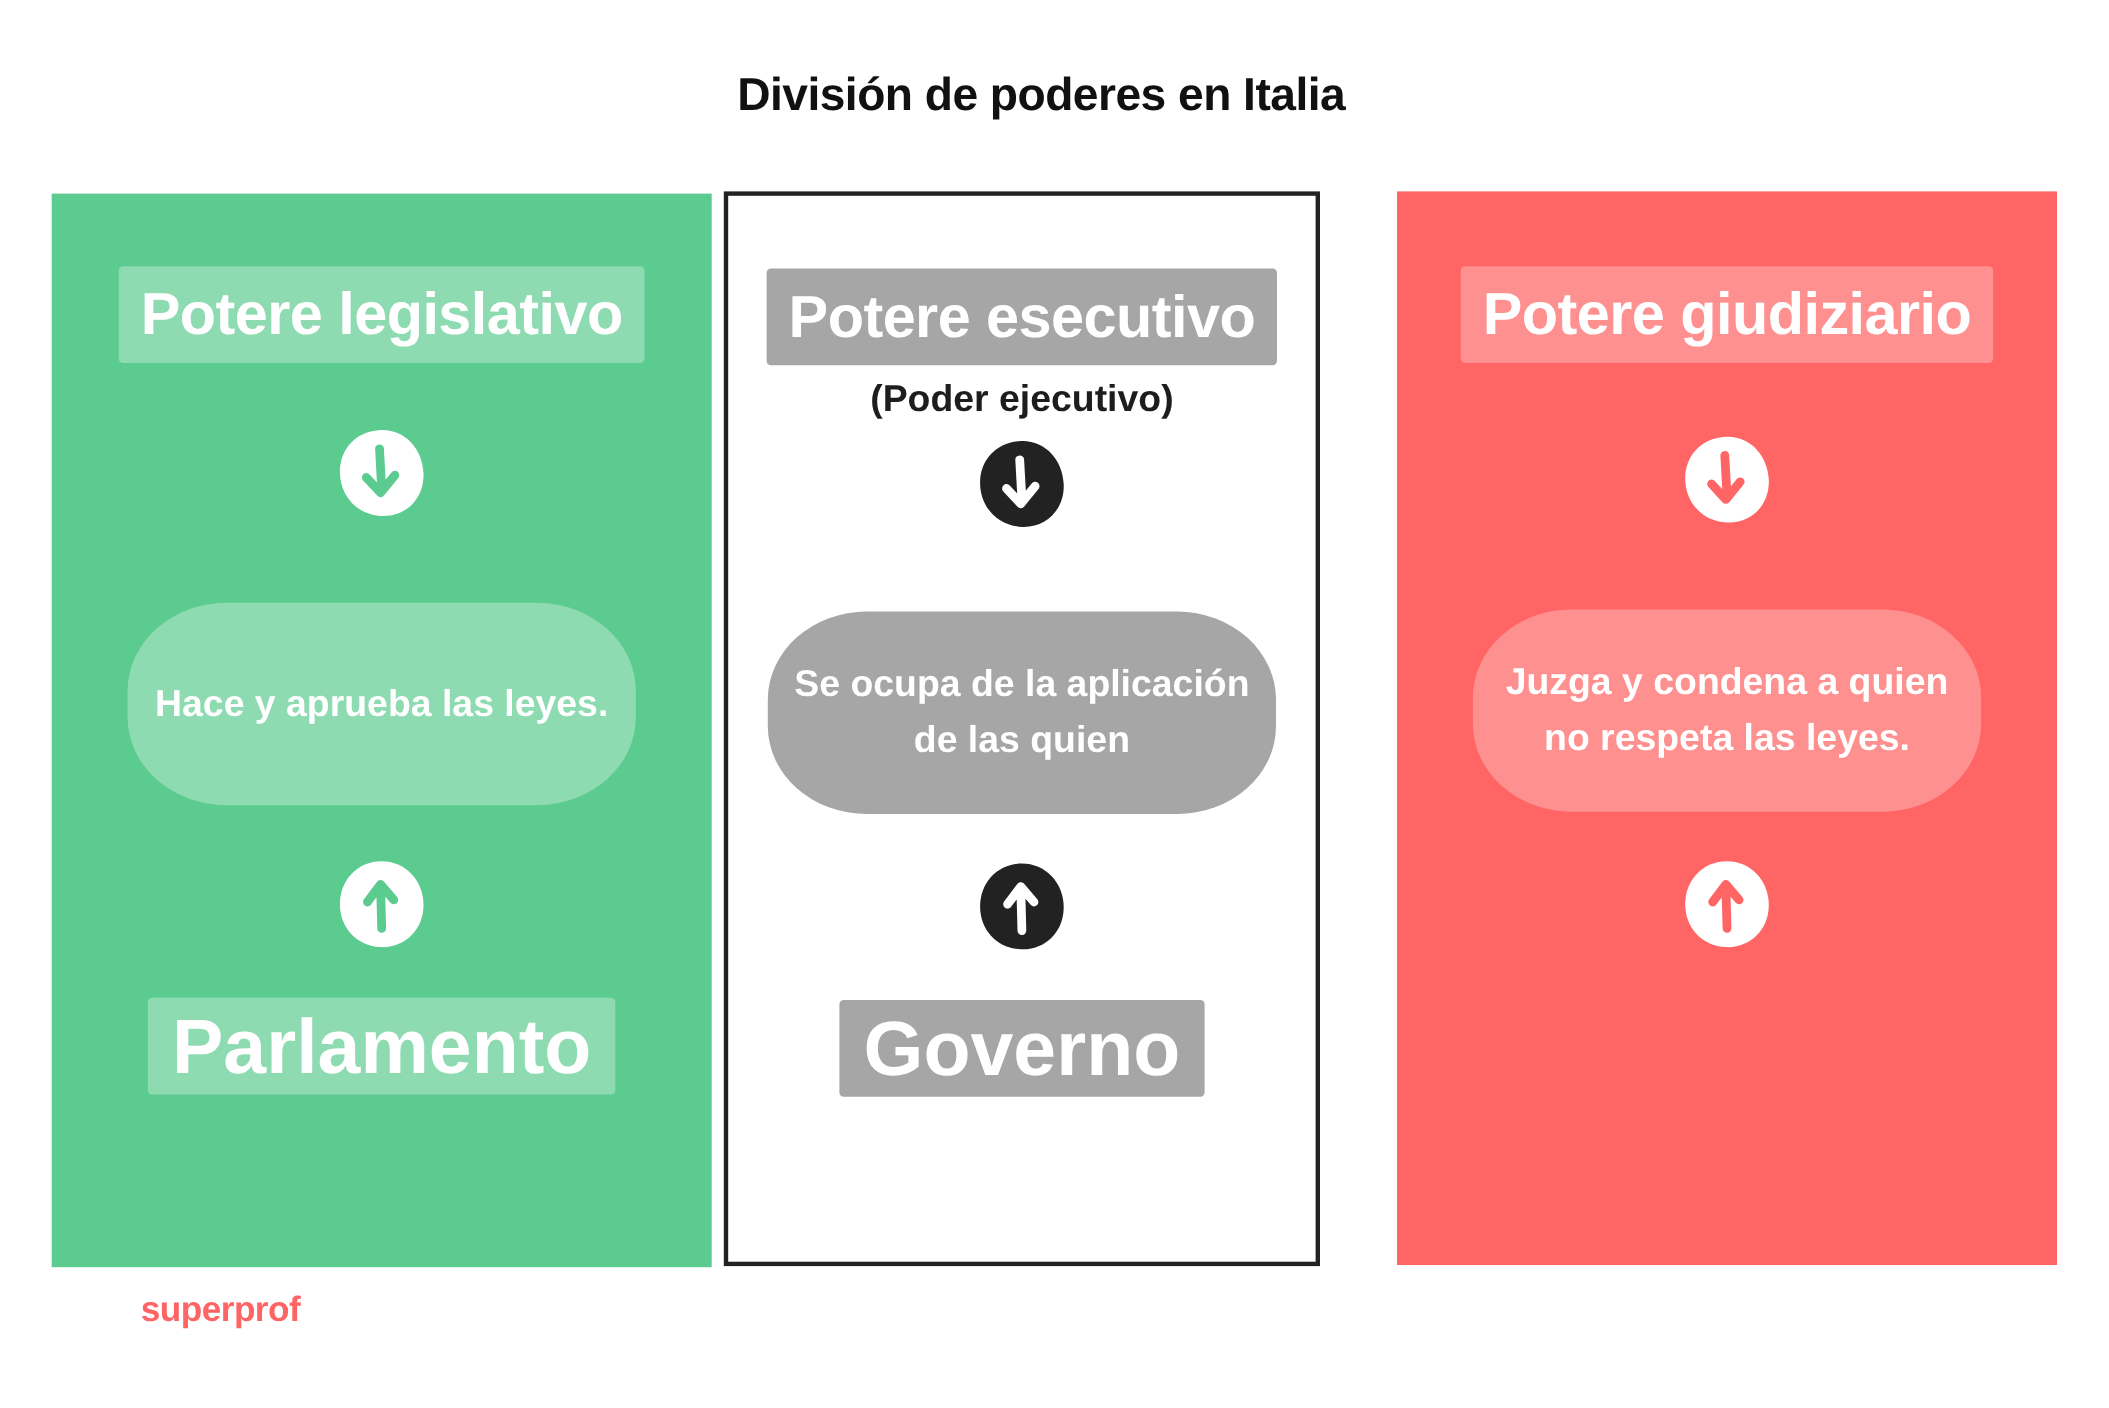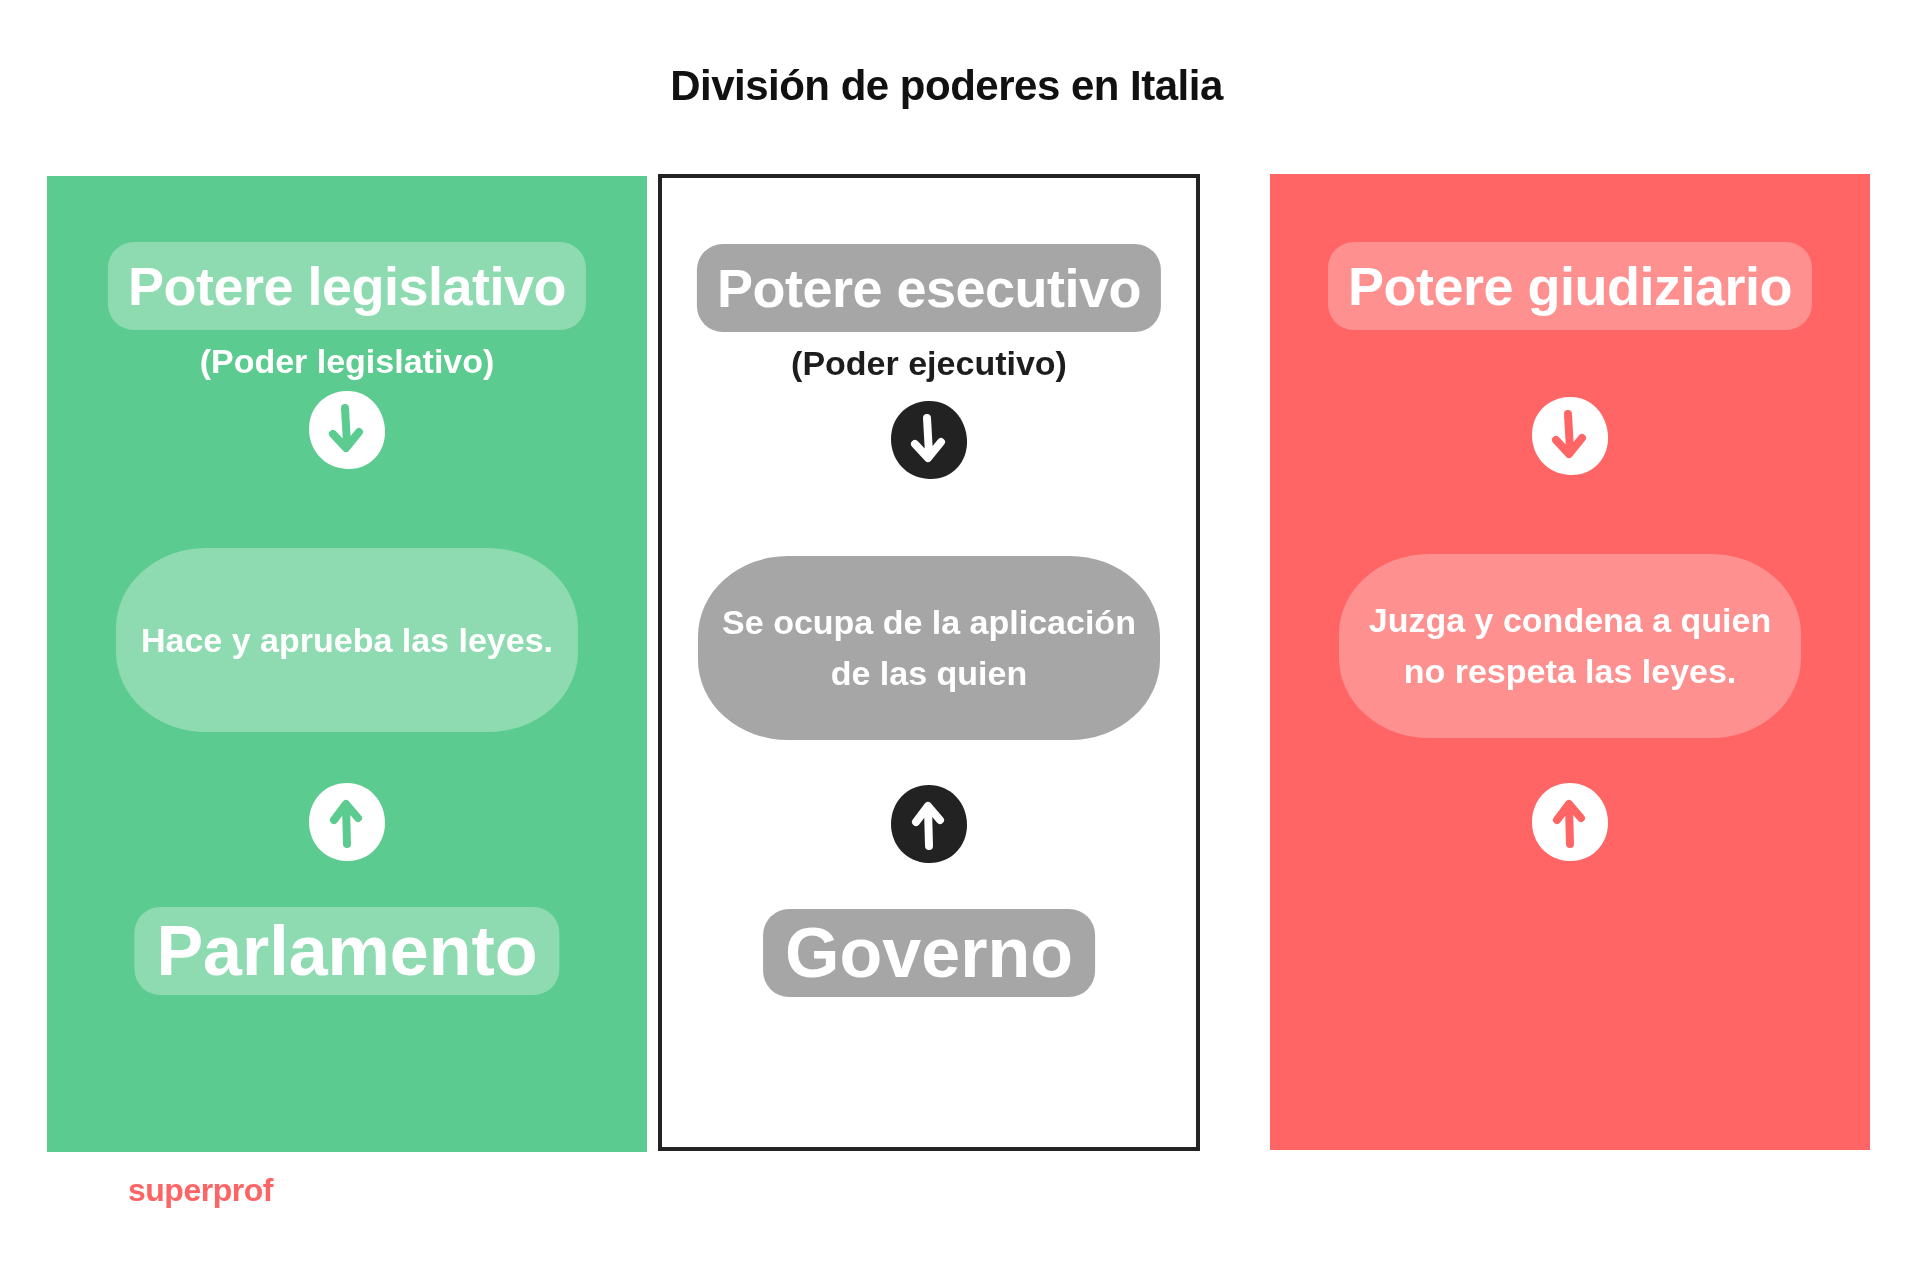--- a/index.html
+++ b/index.html
@@ -13,21 +13,21 @@
   }
   .panel {
     position:absolute; top:176px; width:600px; height:976px; box-sizing:border-box;
   }
   .panel.green { left:47px; background:#5CCB8F; }
   .panel.white { left:658px; top:174px; width:542px; height:977px; background:#ffffff; border:4px solid #222222;padding-left:14px; }
   .panel.red   { left:1270px; top:174px; height:976px; background:#FF6565; }
 
   .pill {
     position:absolute; left:50%; transform:translateX(-50%);
-    border-radius:26px; color:#ffffff; font-weight:bold; text-align:center; white-space:nowrap;
+    border-radius:4px; color:#ffffff; font-weight:bold; text-align:center; white-space:nowrap;
   }
   .heading-pill { top:66px; height:88px; line-height:88px; font-size:54px; padding:0 20px; letter-spacing:-0.5px; }
   .subtitle {
     position:absolute; left:0; width:100%; top:166px; text-align:center;
     font-size:34px; font-weight:bold;
   }
   .arrow {
     position:absolute; left:50%; width:82px; height:84px; transform:translateX(-50%);
   }
   .arrow svg { width:100%; height:100%; display:block; }
@@ -48,21 +48,20 @@
     position:absolute; left:128px; top:1172px; font-size:32px; font-weight:bold; color:#FF6464; letter-spacing:-0.5px;
   }
 </style>
 </head>
 <body>
 
 <div class="title">División de poderes en Italia</div>
 
 <div class="panel green">
   <div class="pill heading-pill">Potere legislativo</div>
-  <div class="subtitle">(Poder legislativo)</div>
   <div class="arrow" style="top:212px;">
     <svg viewBox="0 0 82 84">
         <path d="M40 3 C62 2 78 20 79 42 C80 64 64 82 41 81 C18 80 3 62 3 41 C3 20 18 4 40 3 Z" fill="#ffffff"></path>
         <path d="M39 20 L41 56 M27 46 L40 60 L53 44" stroke="#5CCB8F" stroke-width="8" stroke-linecap="round" stroke-linejoin="round" fill="none"></path>
       </svg>
   </div>
   <div class="desc">Hace y aprueba las leyes.</div>
   <div class="arrow" style="top:604px;">
     <svg viewBox="0 0 82 84">
         <path d="M41 3 C62 3 79 20 79 43 C79 65 62 82 40 81 C18 80 3 63 3 42 C3 20 19 3 41 3 Z" fill="#ffffff"></path>

